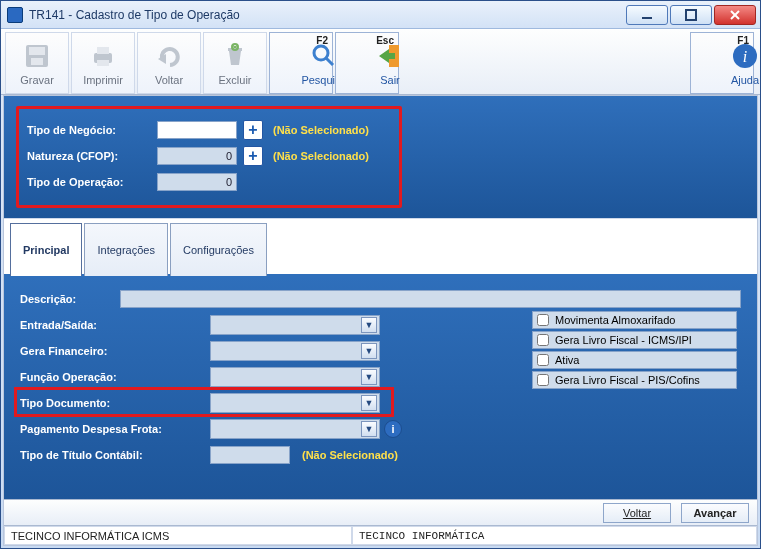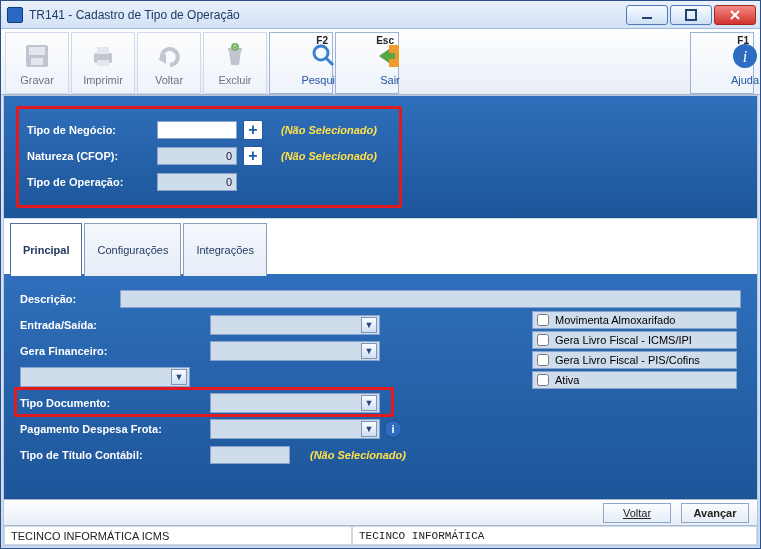--- a/index.html
+++ b/index.html
@@ -93,21 +93,21 @@
     width:80px; height:18px; border:1px solid #87a3c9; background:#cfdceb;
     text-align:right; padding:0 4px; font-size:11px; color:#223;
   }
   .tin.white { background:#fff; }
   .plusbtn {
     width:20px; height:20px; border:1px solid #2356a3; background:#fff;
     display:flex; align-items:center; justify-content:center; margin:0 6px;
     border-radius:2px;
   }
   .plusbtn span { color:#1a5ab0; font-size:16px; font-weight:bold; line-height:14px;}
-  .nolabel { color:#ffe04a; font-weight:bold; margin-left:12px;font-style:italic; }
+  .nolabel { color:#ffe04a; font-weight:bold; margin-left:4px; }
   
   .tabsbar {
     background:#fff;
     display:flex;
     padding:2px 6px 0 6px;
     border-top:1px solid #cfd9ea;
     border-bottom:2px solid #2f6fbb;
   }
   .tab {
     padding:20px 12px;
@@ -323,22 +323,22 @@
         </div>
         <div class="row">
           <label>Tipo de Operação:</label>
           <input class="tin" value="0" style="">
         </div>
       </div>
     </div>
 
     <div class="tabsbar">
       <div class="tab active">Principal</div>
+      <div class="tab">Integrações</div>
       <div class="tab">Configurações</div>
-      <div class="tab">Integrações</div>
     </div>
 
     <div class="tabpage-wrap">
       <div class="tabpage">
         <div class="frow">
           <label style="width:100px">Descrição:</label>
           <input class="descin" style="">
         </div>
         <div class="frow">
           <label>Entrada/Saída:</label>
@@ -350,20 +350,21 @@
         </div>
         <div class="frow">
           <label>Gera Financeiro:</label>
           <div class="combo">
               <div class="arr">
                 <span>▼</span>
               </div>
             </div>
         </div>
         <div class="frow">
+          <label>Função Operação:</label>
           <div class="combo">
               <div class="arr">
                 <span>▼</span>
               </div>
             </div>
         </div>
         <div class="frow" style="position:relative;">
           <label>Tipo Documento:</label>
           <div class="combo">
               <div class="arr">
@@ -391,25 +392,25 @@
           <label class="chkrow">
             <input type="checkbox" style="">
             <span>Movimenta Almoxarifado</span>
           </label>
           <label class="chkrow">
             <input type="checkbox" style="">
             <span>Gera Livro Fiscal - ICMS/IPI</span>
           </label>
           <label class="chkrow">
             <input type="checkbox" style="">
-            <span>Gera Livro Fiscal - PIS/Cofins</span>
+            <span>Ativa</span>
           </label>
           <label class="chkrow">
             <input type="checkbox" style="">
-            <span>Ativa</span>
+            <span>Gera Livro Fiscal - PIS/Cofins</span>
           </label>
         </div>
       </div>
 
       <div class="navrow">
         <div class="navbtn">Voltar</div>
         <div class="navbtn" style="font-weight:bold; text-decoration:none;">Avançar</div>
       </div>
     </div>
 

